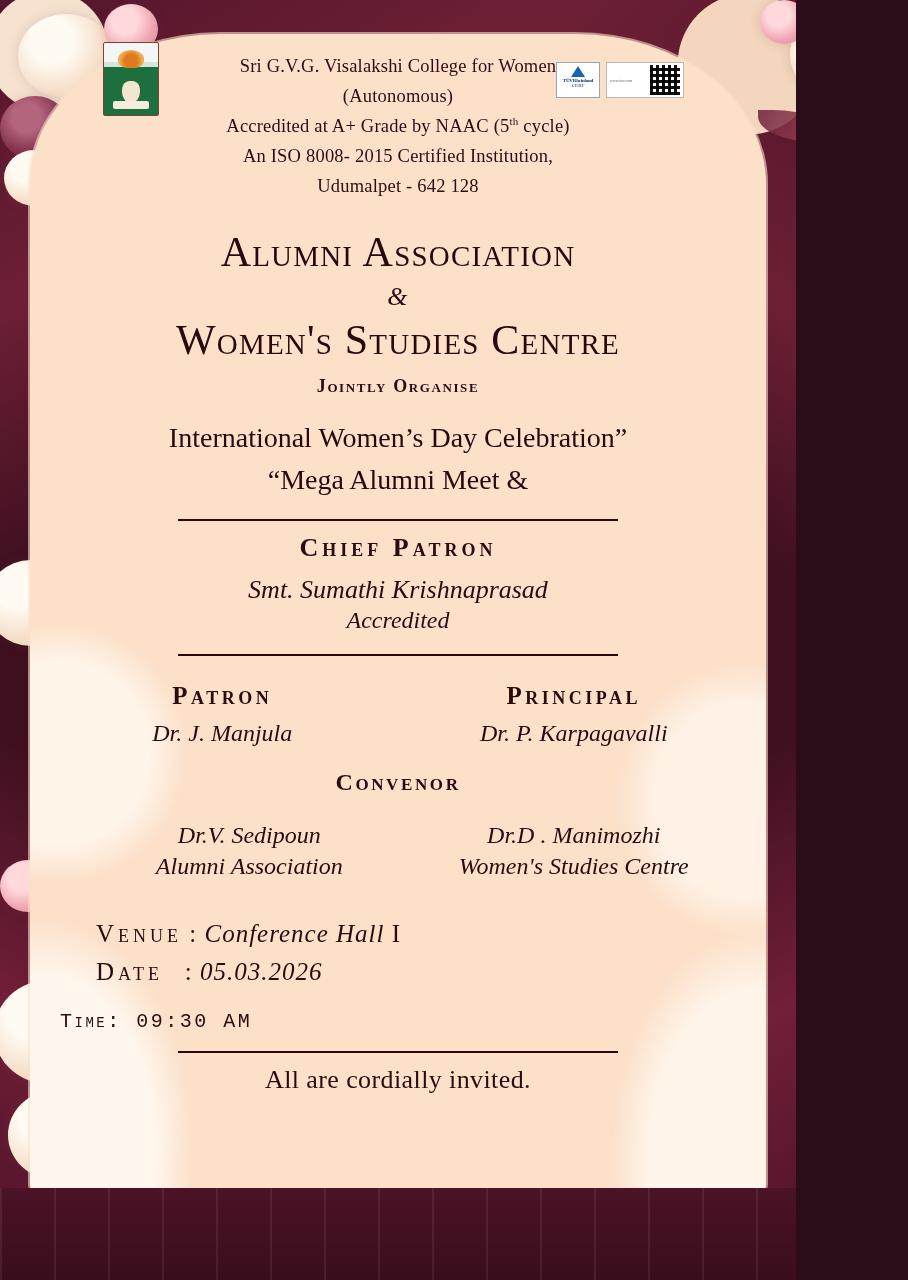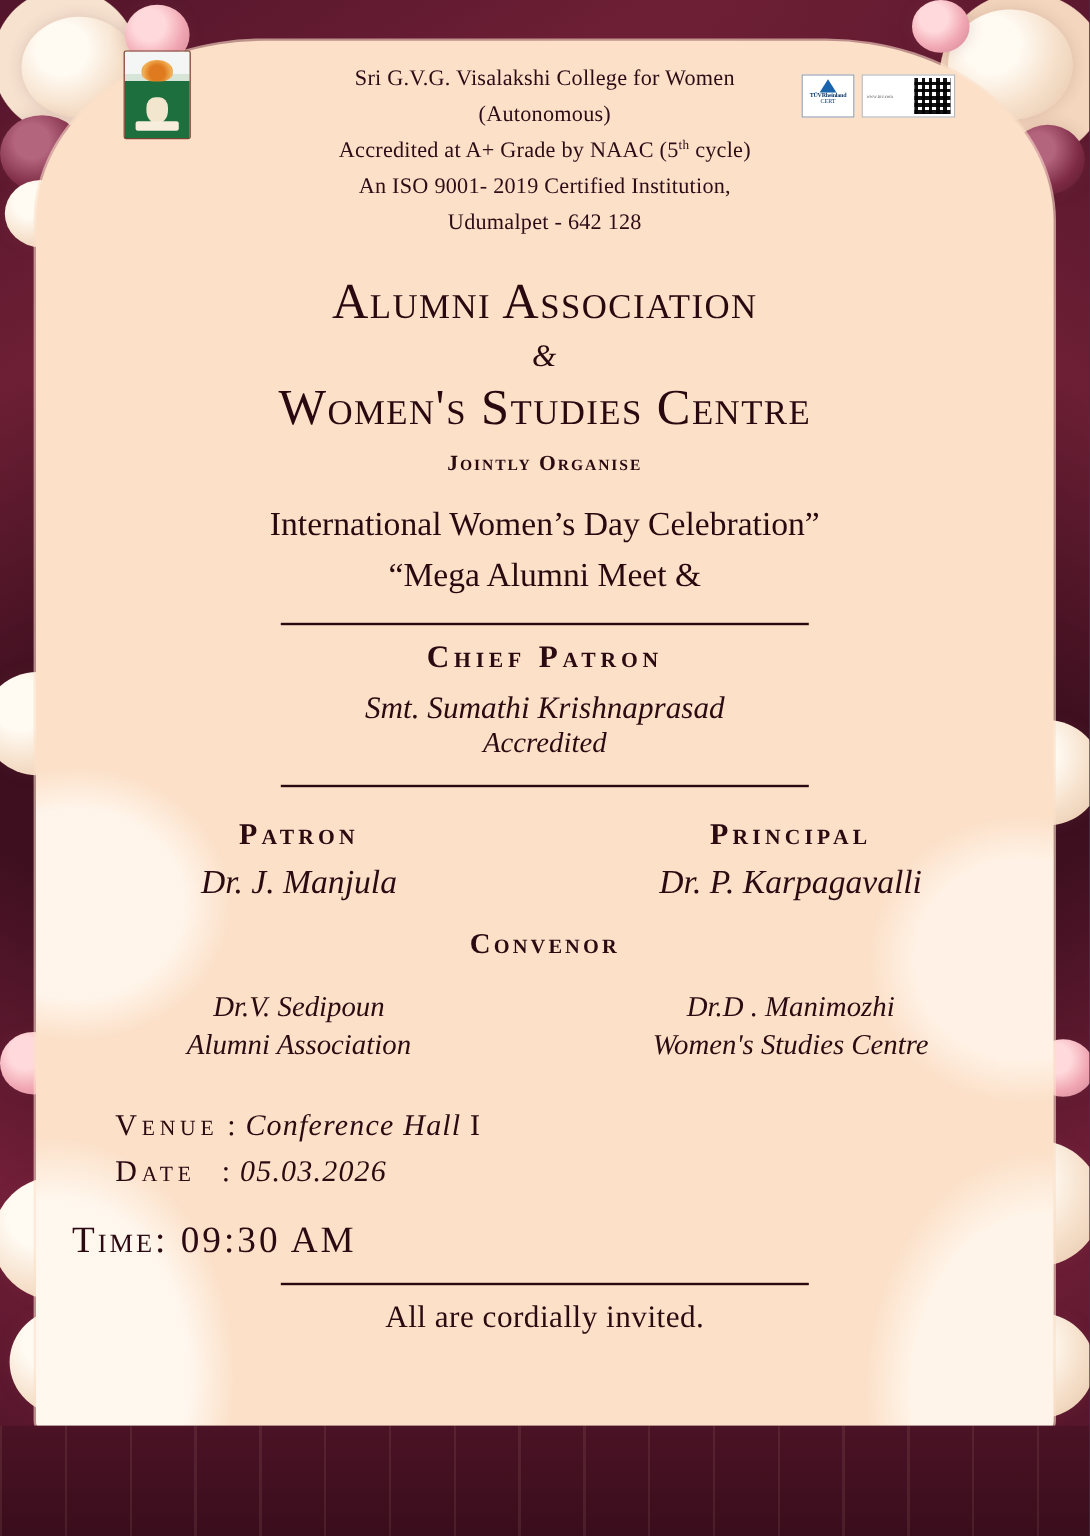--- a/index.html
+++ b/index.html
@@ -2,24 +2,24 @@
 <html><head>
 <meta charset="utf-8">
 <style>
   html, body {
     margin: 0;
     padding: 0;
     background: #2a0d18;
   }
   #poster {
     position: relative;
-    width: 908px;
+    width: 796px;
     height: 1280px;
     overflow: hidden;
-    background: #0369a1;
+    background: #f0abfc;
     font-family: "Liberation Serif", serif;
     color: #2b0a12;
   }
 
   
   .frame-bg {
     position: absolute;
     inset: 0;
     background:
       radial-gradient(circle at 6% 4%, #f6e2cf 0 60px, rgba(246,226,207,0) 61px),
@@ -262,34 +262,34 @@
     text-align: center;
   }
   .two-col .col { width: 48%; }
   .col-label {
     font-size: 25px;
     font-weight: bold;
     letter-spacing: 3.5px;
     font-variant: small-caps;
   }
   .col-name {
-    font-size: 28px;
+    font-size: 24px;
     font-style: italic;
     margin-top: 10px;
   }
   .convenor-label {
     margin-top: 22px;
     font-size: 24px;
     font-weight: bold;
     letter-spacing: 2.6px;
     font-variant: small-caps;
   }
   .convenor-row {
     display: flex;
-    justify-content: space-between;
+    justify-content: flex-end;
     margin-top: 26px;
   }
   .convenor-row .col { width: 48%; text-align: center; }
   .conv-name { font-size: 24px; font-style: italic; }
   .conv-sub  { font-size: 24px; font-style: italic; margin-top: 4px; }
 
   .details {
     margin-top: 40px;
     display: flex;
     justify-content: space-between;
@@ -299,25 +299,26 @@
   .details .left { text-align: left; padding-left: 36px; }
   .det-line {
     font-size: 25px;
     letter-spacing: 1px;
     margin-bottom: 10px;
     white-space: nowrap;
   }
   .det-key { letter-spacing: 4px; font-variant: small-caps; }
   .det-val { font-style: italic; }
   .time {
-    font-size: 31px;
+    font-size: 20px;
     letter-spacing: 2.5px;
     font-variant: small-caps;
     padding-top: 14px;
     padding-right: 10px;
+    font-family: Liberation Mono, monospace;
   }
   .closing {
     font-size: 26px;
     margin-top: 12px;
     letter-spacing: .4px;
   }
 </style>
 </head>
 <body>
 
@@ -372,21 +373,21 @@
   </div>
 
   <div class="content">
 
     <div class="college-head">
       <div>Sri G.V.G. Visalakshi College for Women</div>
       <div>(Autonomous)</div>
       <div>
         <span>Accredited at A+ Grade by NAAC (5</span><span class="sup">th</span><span> cycle)</span>
       </div>
-      <div>An ISO 9001- 2019 Certified Institution,</div>
+      <div>An ISO 8008- 2015 Certified Institution,</div>
       <div>Udumalpet - 642 128</div>
     </div>
 
     <div class="title-main">
       <div>Alumni Association</div>
       <div class="amp">&amp;</div>
       <div>Women's Studies Centre</div>
     </div>
 
     <div class="jointly">Jointly Organise</div>

